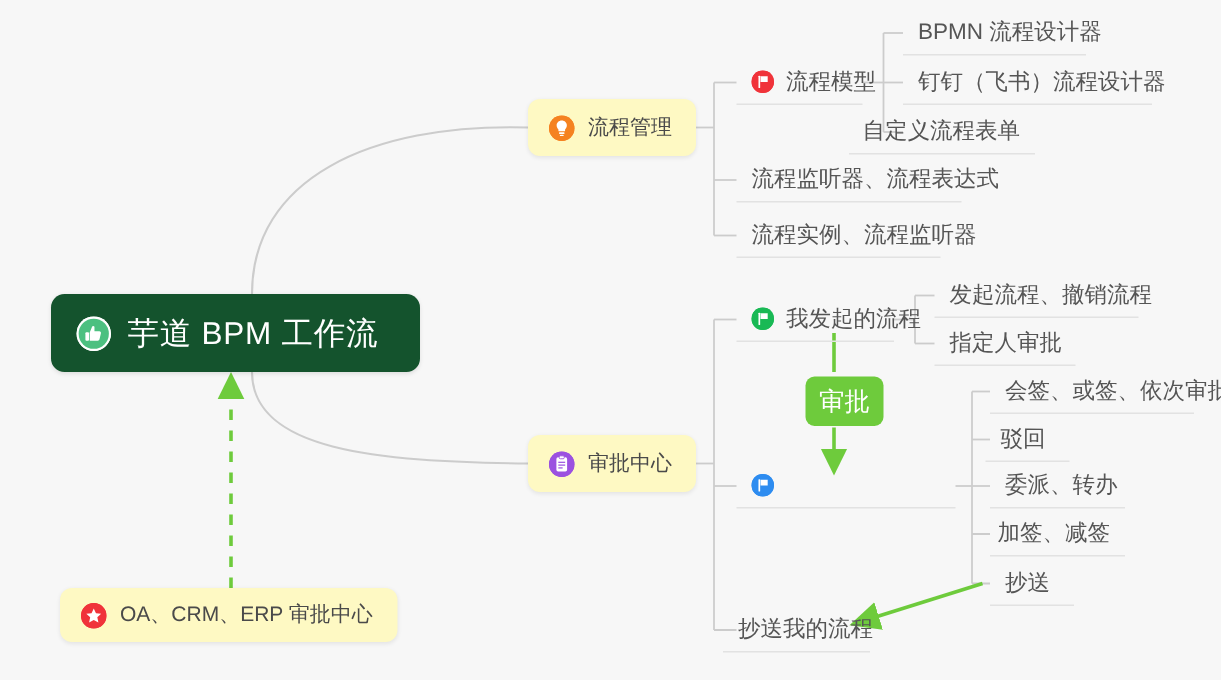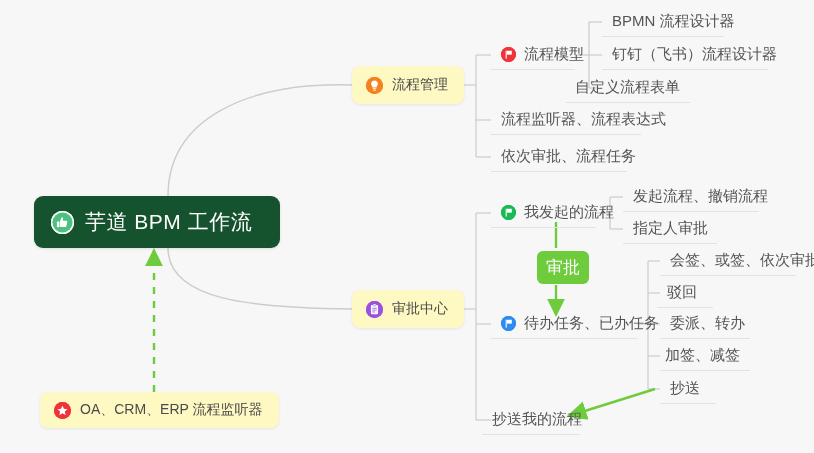--- a/index.html
+++ b/index.html
@@ -207,21 +207,21 @@
 
   <div class="leaf-node" style="left:566px; top:73px; width:124px;justify-content:flex-end;">
     <span class="leaf-text">自定义流程表单</span>
   </div>
 
   <div class="leaf-node" style="left:491px; top:105px; width:150px;">
     <span class="leaf-text">流程监听器、流程表达式</span>
   </div>
 
   <div class="leaf-node" style="left:491px; top:142px; width:136px;">
-    <span class="leaf-text">依次审批、流程任务</span>
+    <span class="leaf-text">流程实例、流程监听器</span>
   </div>
 
   <div class="card-node" style="left:352px; top:290px;">
     <span class="ico" style="background:#9b51e0;">
       <svg width="17" height="17" viewBox="0 0 20 20">
         <circle cx="10" cy="10" r="10" fill="#9b51e0"></circle>
         <rect x="5.8" y="4.6" width="8.4" height="11" rx="1.3" fill="#ffffff"></rect>
         <rect x="8.0" y="3.4" width="4.0" height="2.3" rx="0.9" fill="#ffffff" stroke="#9b51e0" stroke-width="0.7"></rect>
         <rect x="7.3" y="8.0" width="5.4" height="0.95" fill="#9b51e0"></rect>
         <rect x="7.3" y="10.2" width="5.4" height="0.95" fill="#9b51e0"></rect>
@@ -255,21 +255,20 @@
   </div>
 
   <div class="leaf-node" style="left:491px; top:309px; width:146px;">
     <span class="ico ico-sm" style="background:#2d8cf0;">
       <svg width="15" height="15" viewBox="0 0 20 20">
         <circle cx="10" cy="10" r="10" fill="#2d8cf0"></circle>
         <rect x="6.2" y="4.6" width="1.5" height="11" rx="0.6" fill="#ffffff"></rect>
         <path d="M8.0 5.0 L14.4 5.0 L14.4 10.2 L8.0 10.2 Z" fill="#ffffff"></path>
       </svg>
     </span>
-    <span class="leaf-text with-icon">待办任务、已办任务</span>
   </div>
 
   <div class="leaf-node" style="left:660px; top:246px; width:136px;">
     <span class="leaf-text">会签、或签、依次审批</span>
   </div>
 
   <div class="leaf-node" style="left:657px; top:278px; width:56px;">
     <span class="leaf-text">驳回</span>
   </div>
 
@@ -290,16 +289,16 @@
   </div>
 
   <div class="card-node" style="left:40px; top:392px; height:36px;">
     <span class="ico" style="background:#f0333a;">
       <svg width="17" height="17" viewBox="0 0 20 20">
         <circle cx="10" cy="10" r="10" fill="#f0333a"></circle>
         <path d="M10 4.3 L11.75 8.05 L15.8 8.5 L12.8 11.25 L13.65 15.3
                  L10 13.25 L6.35 15.3 L7.2 11.25 L4.2 8.5 L8.25 8.05 Z" fill="#ffffff"></path>
       </svg>
     </span>
-    <span class="card-label">OA、CRM、ERP 流程监听器</span>
+    <span class="card-label">OA、CRM、ERP 审批中心</span>
   </div>
 
 </div>
 
 </body></html>

